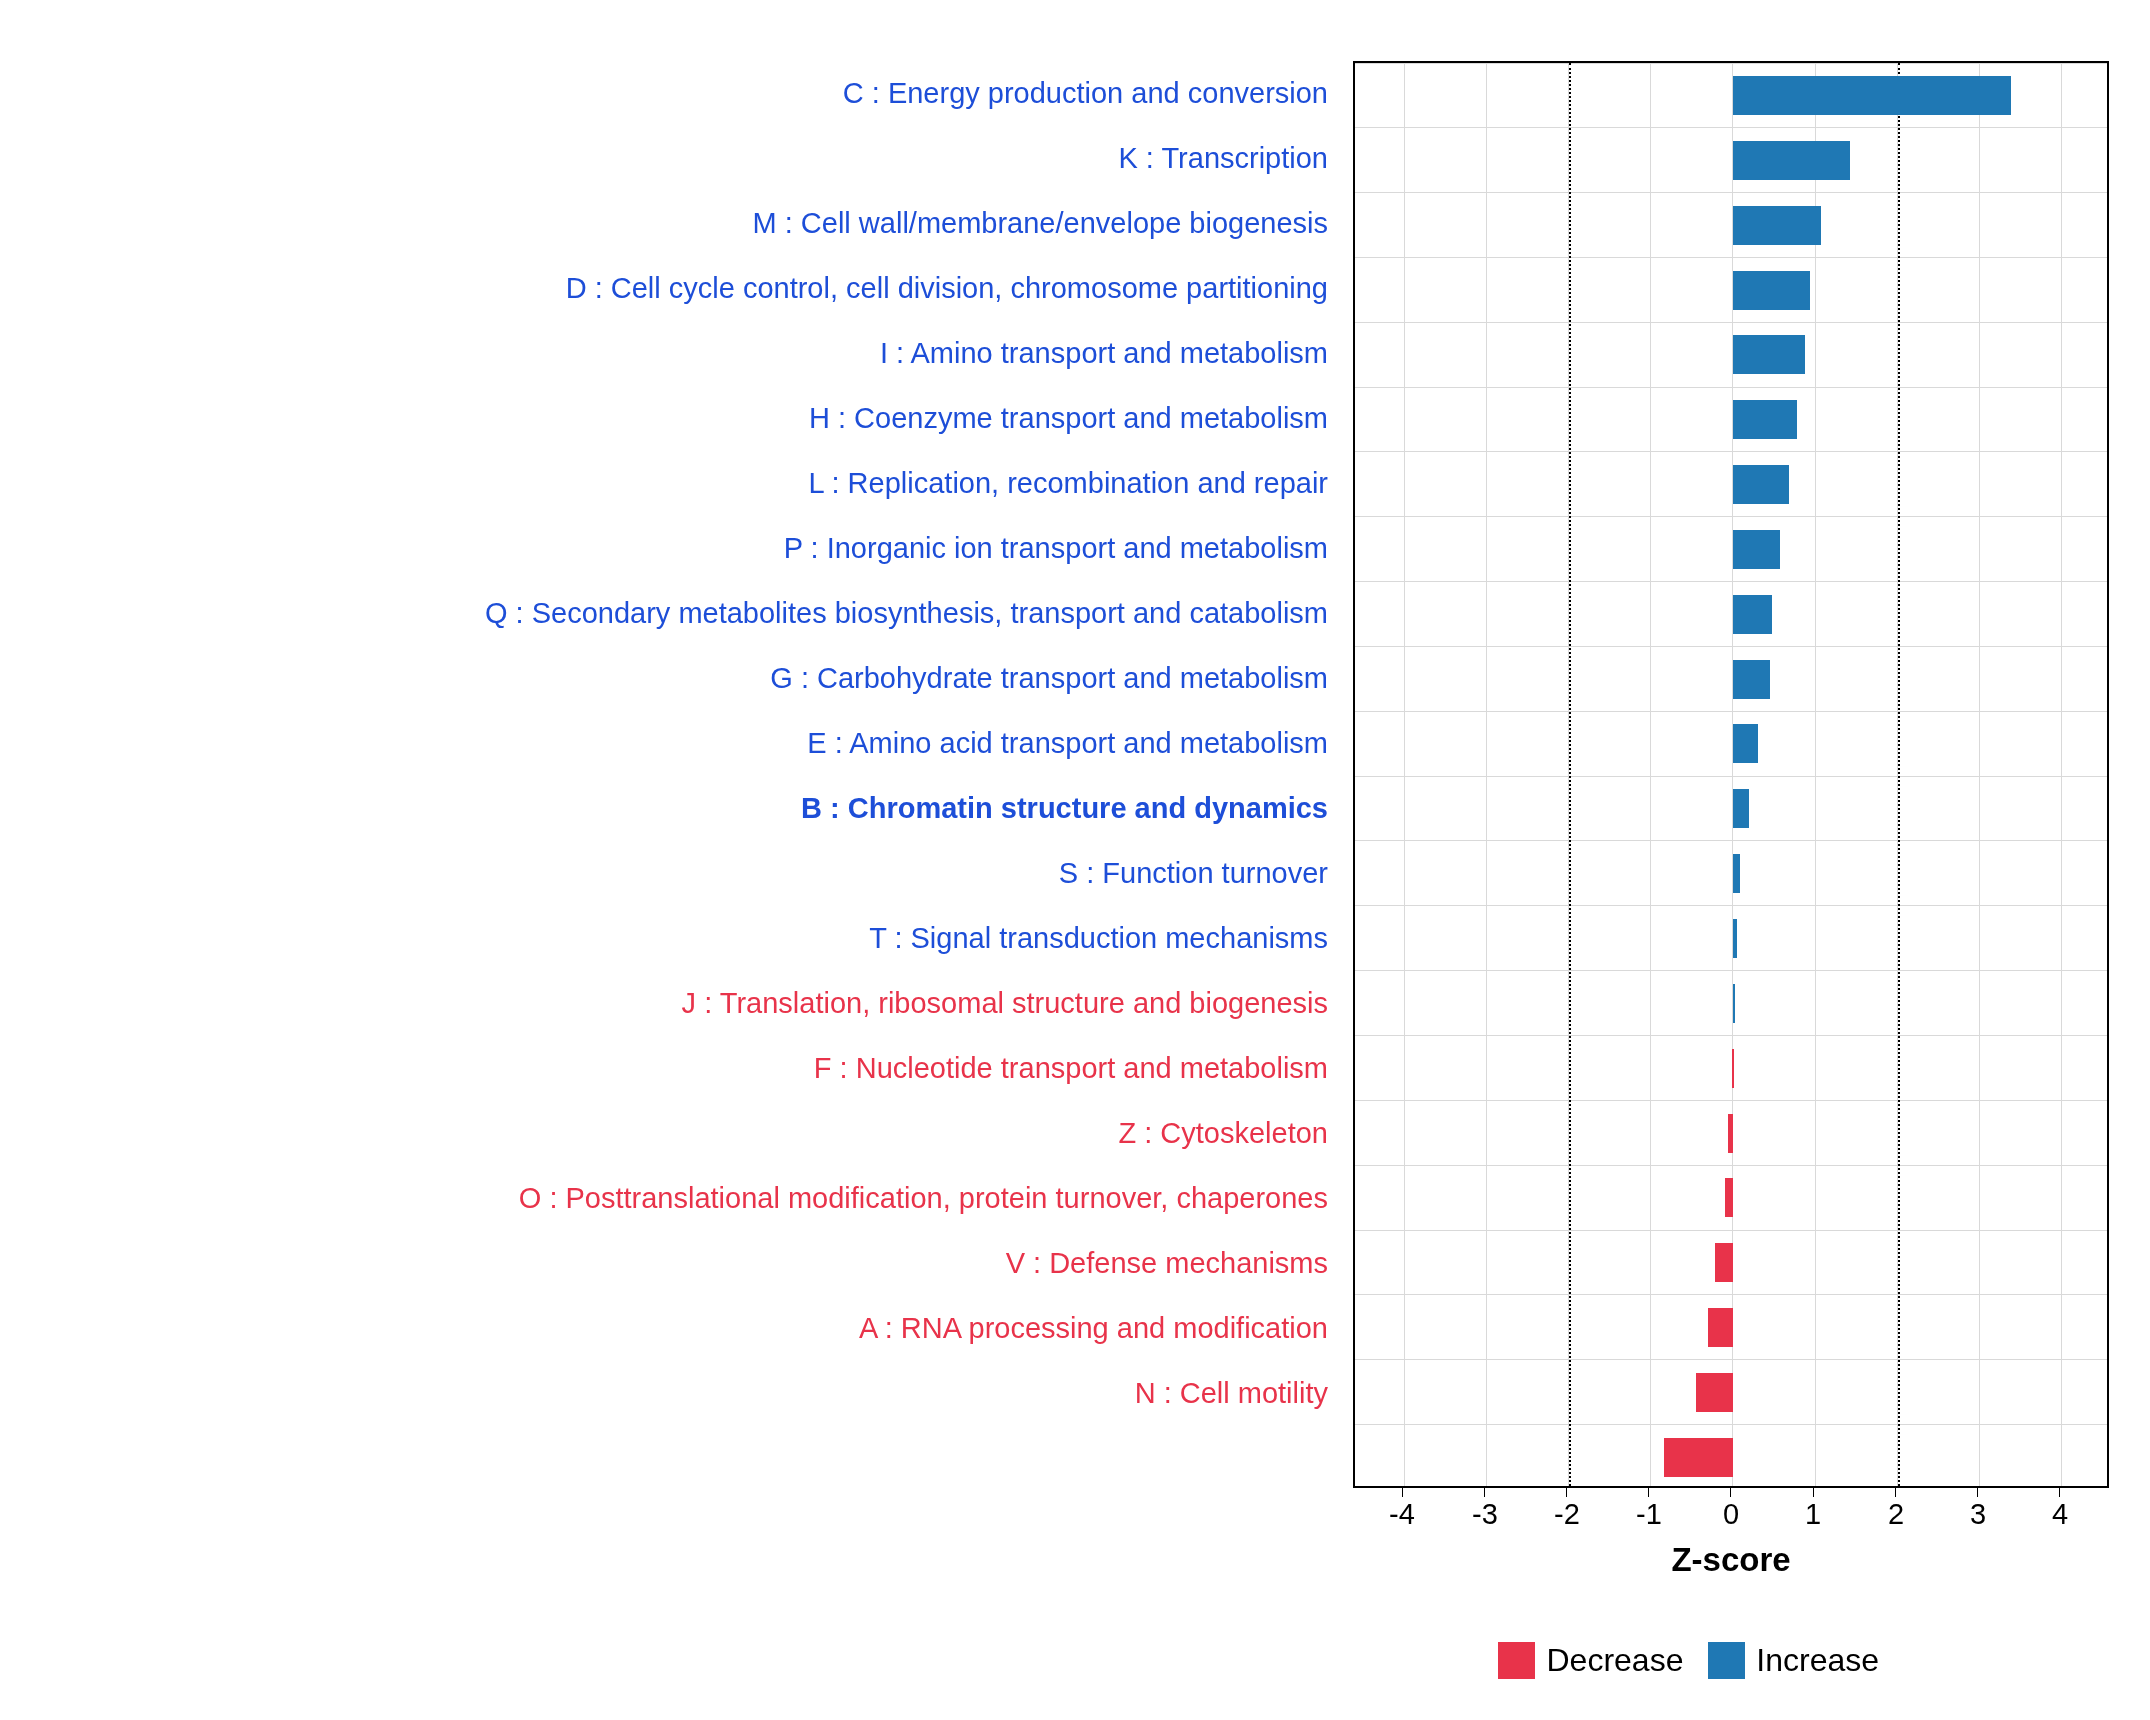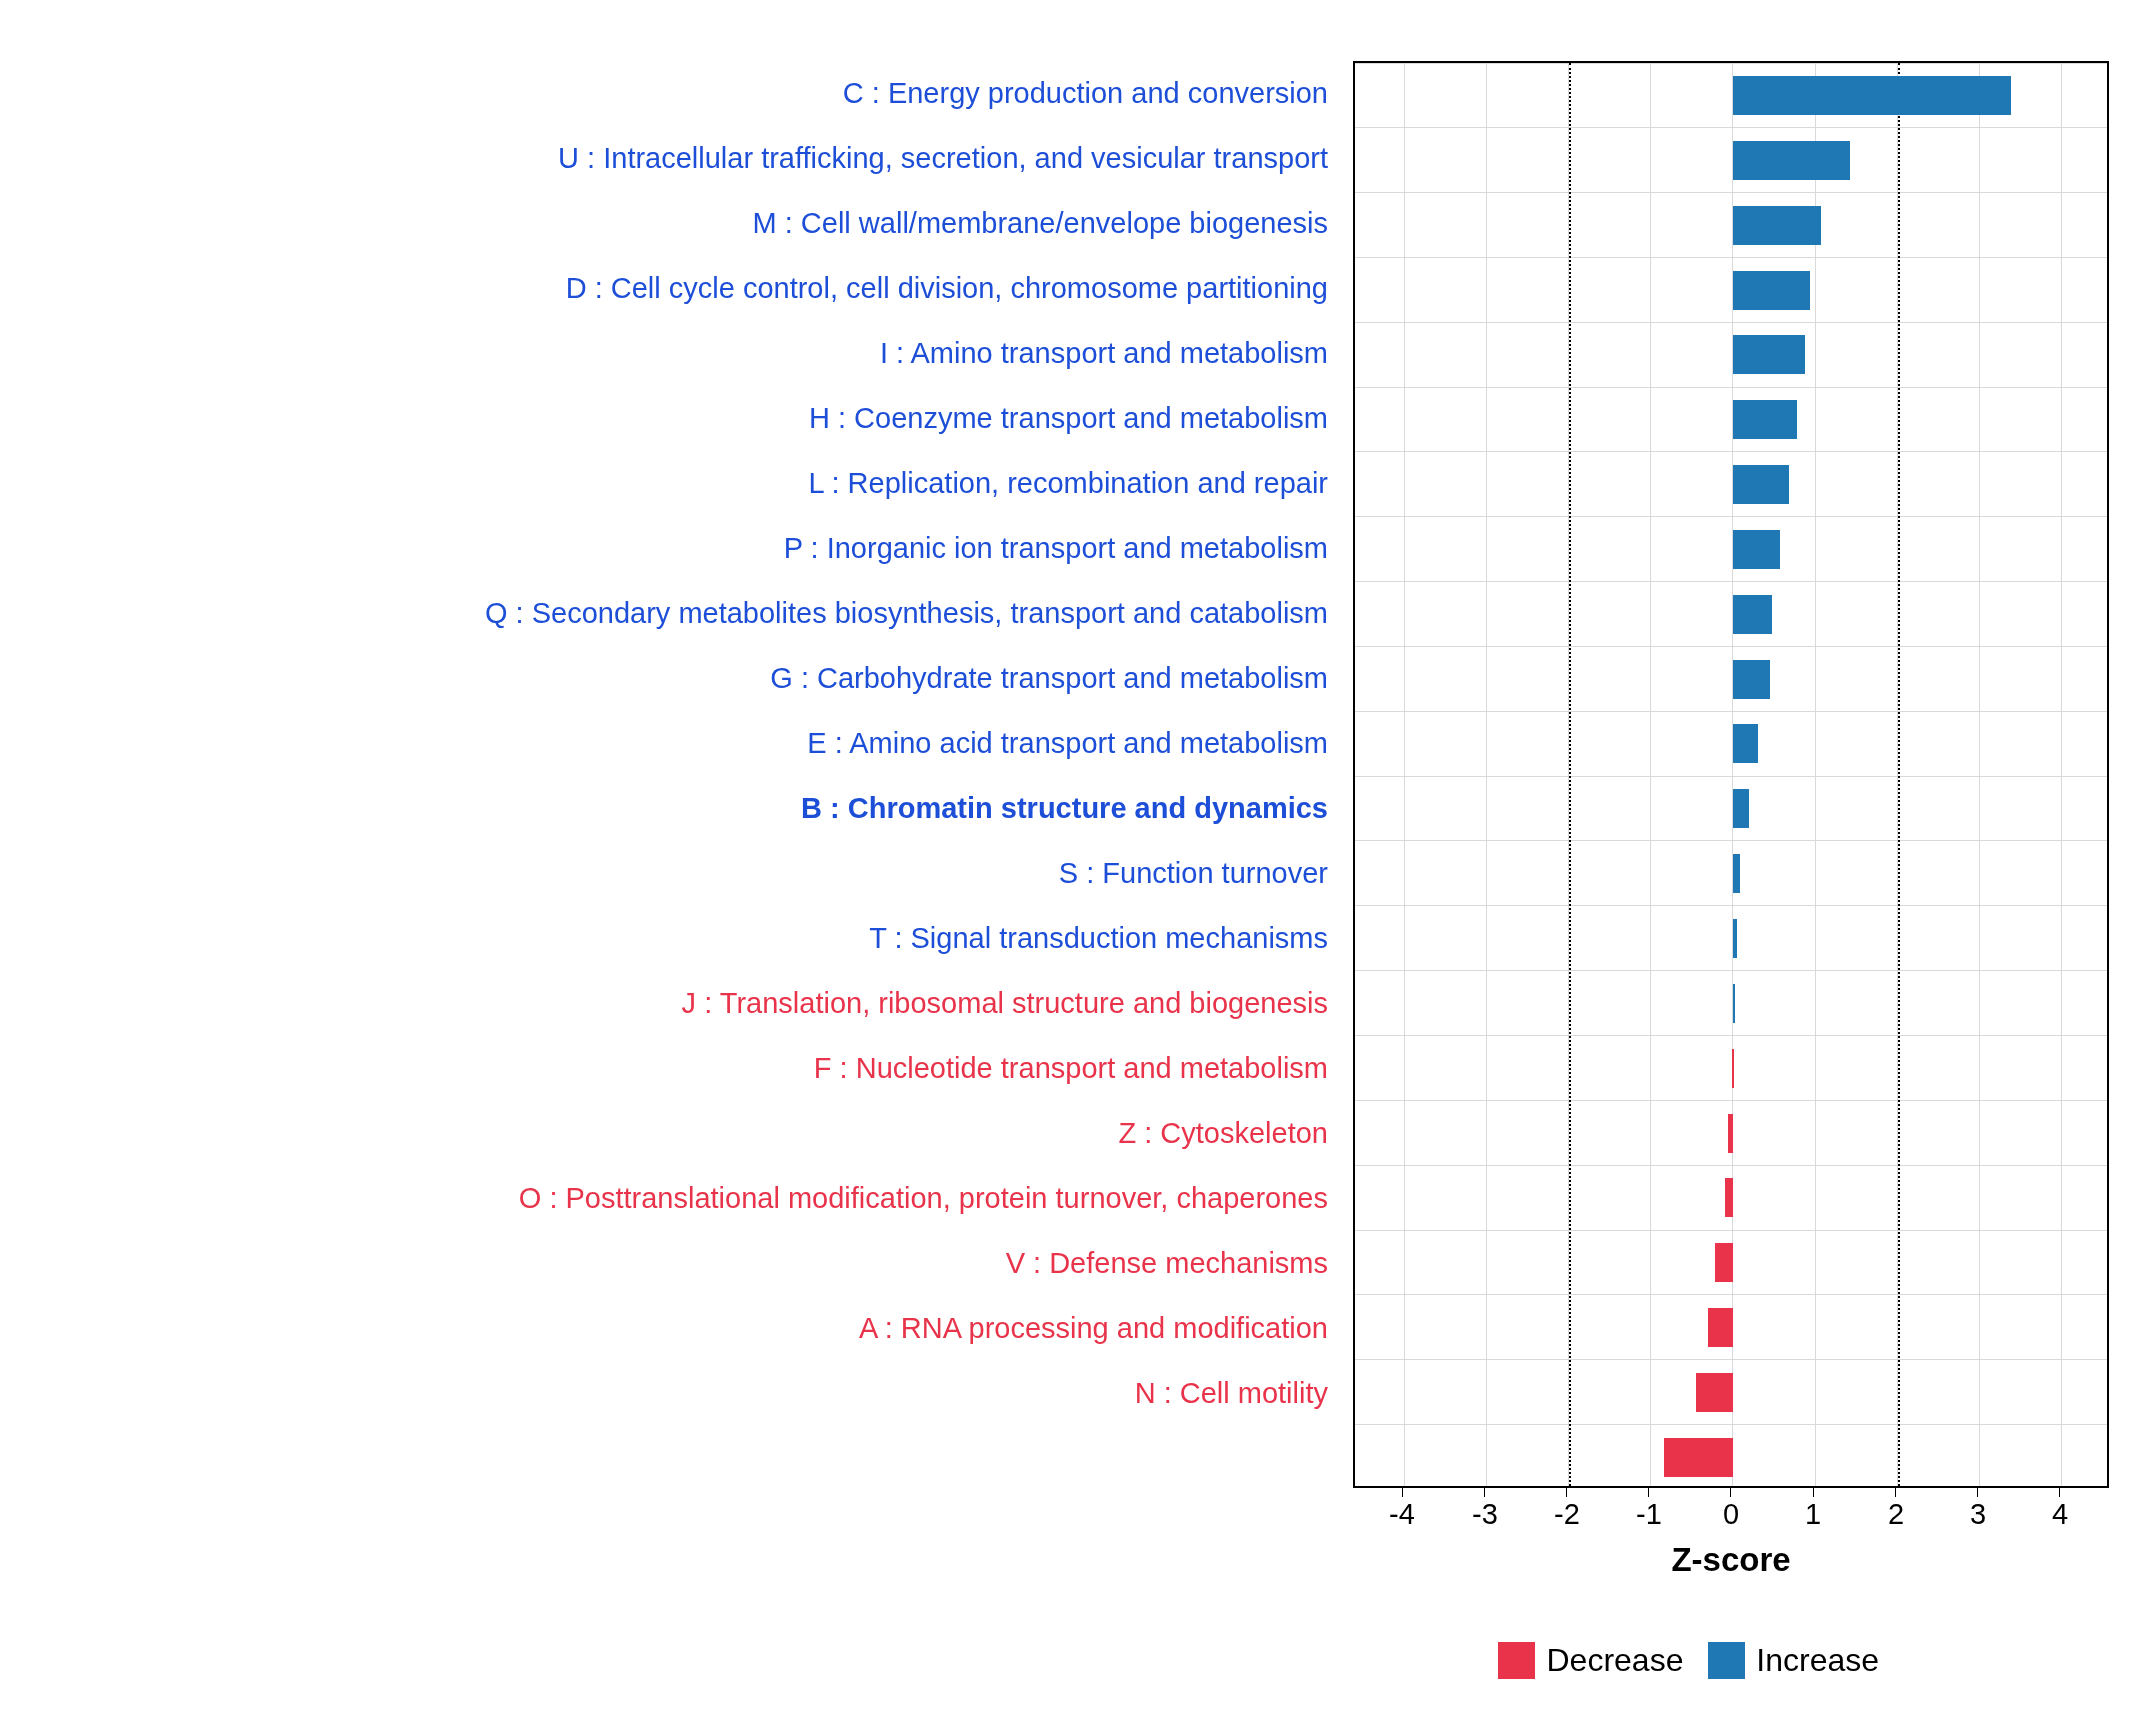--- a/index.html
+++ b/index.html
@@ -150,21 +150,21 @@
   .legend-swatch.dec { background: #e8334a; }
   .legend-swatch.inc { background: #1f78b4; }
 </style>
 </head>
 <body>
 
 <div id="chart-root">
 
   <div id="label-column">
       <div class="cat-label inc" style="height: 65px; line-height: 65px;">C : Energy production and conversion</div>
-      <div class="cat-label inc" style="height: 65px; line-height: 65px;">U : Intracellular trafficking, secretion, and vesicular transport</div>
+      <div class="cat-label inc" style="height: 65px; line-height: 65px;">K : Transcription</div>
       <div class="cat-label inc" style="height: 65px; line-height: 65px;">M : Cell wall/membrane/envelope biogenesis</div>
       <div class="cat-label inc" style="height: 65px; line-height: 65px; padding-left: 36px;">D : Cell cycle control, cell division, chromosome partitioning</div>
       <div class="cat-label inc" style="height: 65px; line-height: 65px;">I : Amino transport and metabolism</div>
       <div class="cat-label inc" style="height: 65px; line-height: 65px;">H : Coenzyme transport and metabolism</div>
       <div class="cat-label inc" style="height: 65px; line-height: 65px;">L : Replication, recombination and repair</div>
       <div class="cat-label inc" style="height: 65px; line-height: 65px;">P : Inorganic ion transport and metabolism</div>
       <div class="cat-label inc" style="height: 65px; line-height: 65px;">Q : Secondary metabolites biosynthesis, transport and catabolism</div>
       <div class="cat-label inc" style="height: 65px; line-height: 65px;">G : Carbohydrate transport and metabolism</div>
       <div class="cat-label inc" style="height: 65px; line-height: 65px;">E : Amino acid transport and metabolism</div>
       <div class="cat-label inc" style="height: 65px; line-height: 65px; font-weight: bold;">B : Chromatin structure and dynamics</div>

